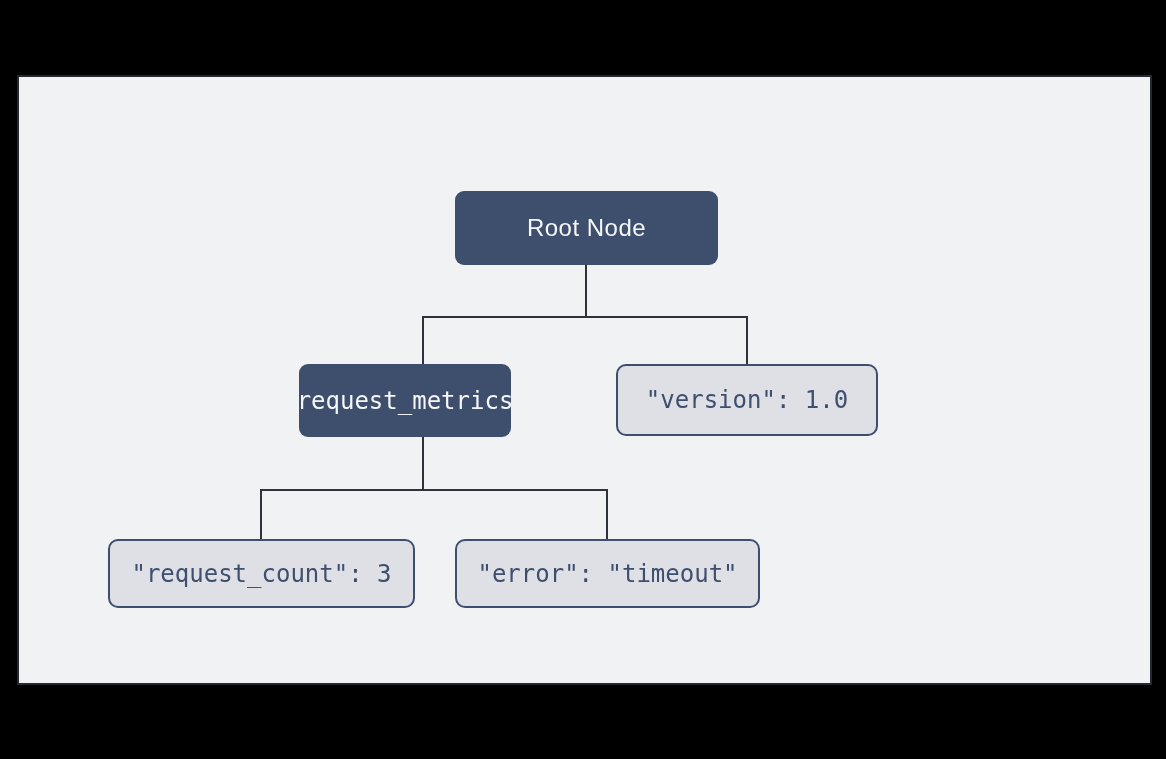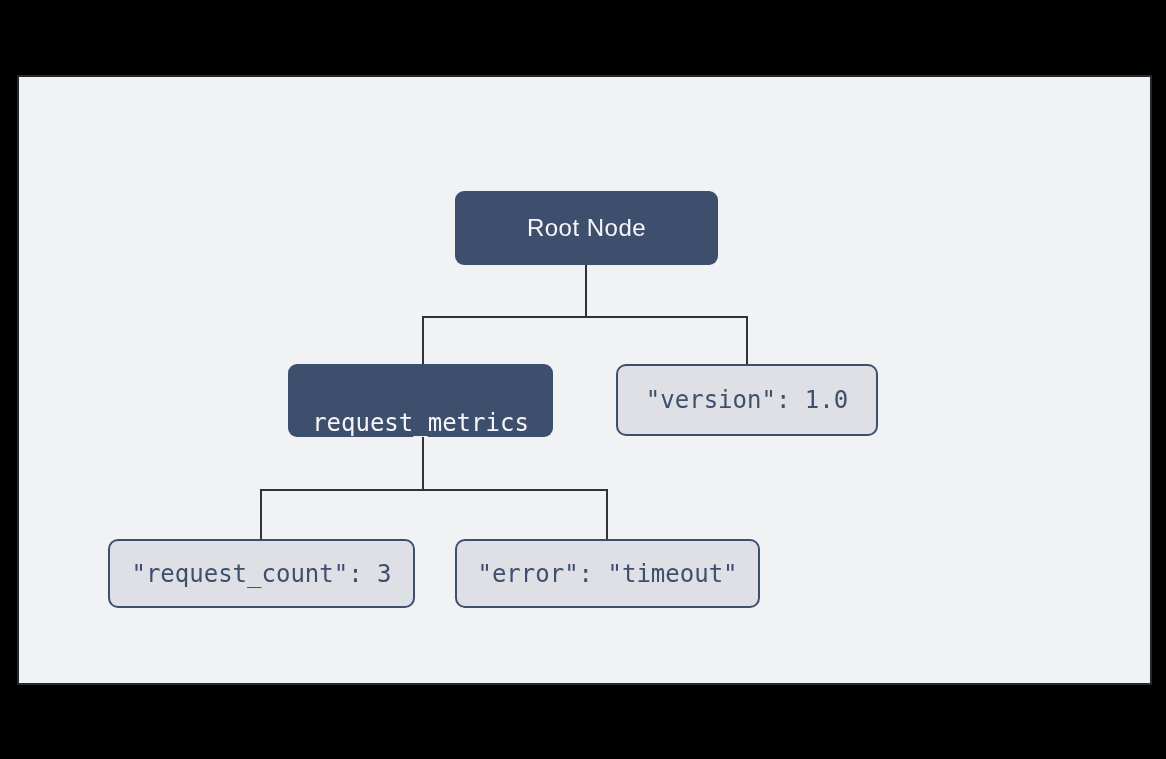--- a/index.html
+++ b/index.html
@@ -45,21 +45,21 @@
   }
   .mono-label {
     font-family: "DejaVu Sans Mono", "Liberation Mono", monospace;
     font-size: 24px;
     font-weight: 500;
   }
   .node.branch .mono-label { color: #F5F6F8; }
   .node.leaf  .mono-label { color: #3E4E6D; }
 
   #node-root            { left: 436px; top: 114px; width: 263px; height: 74px; }
-  #node-request-metrics { left: 269px; top: 287px; width: 265px; height: 73px; align-items: flex-end; }
+  #node-request-metrics { left: 280px; top: 287px; width: 212px; height: 73px; }
   #node-version         { left: 597px; top: 287px; width: 262px; height: 72px; }
   #node-request-count   { left:  89px; top: 462px; width: 307px; height: 69px; }
   #node-error           { left: 436px; top: 462px; width: 305px; height: 69px; }
 
   
   .edge {
     position: absolute;
     background: #2E333B;
   }
   #edge-root-stem          { left: 566px; top: 188px; width: 2px;   height: 53px; }

